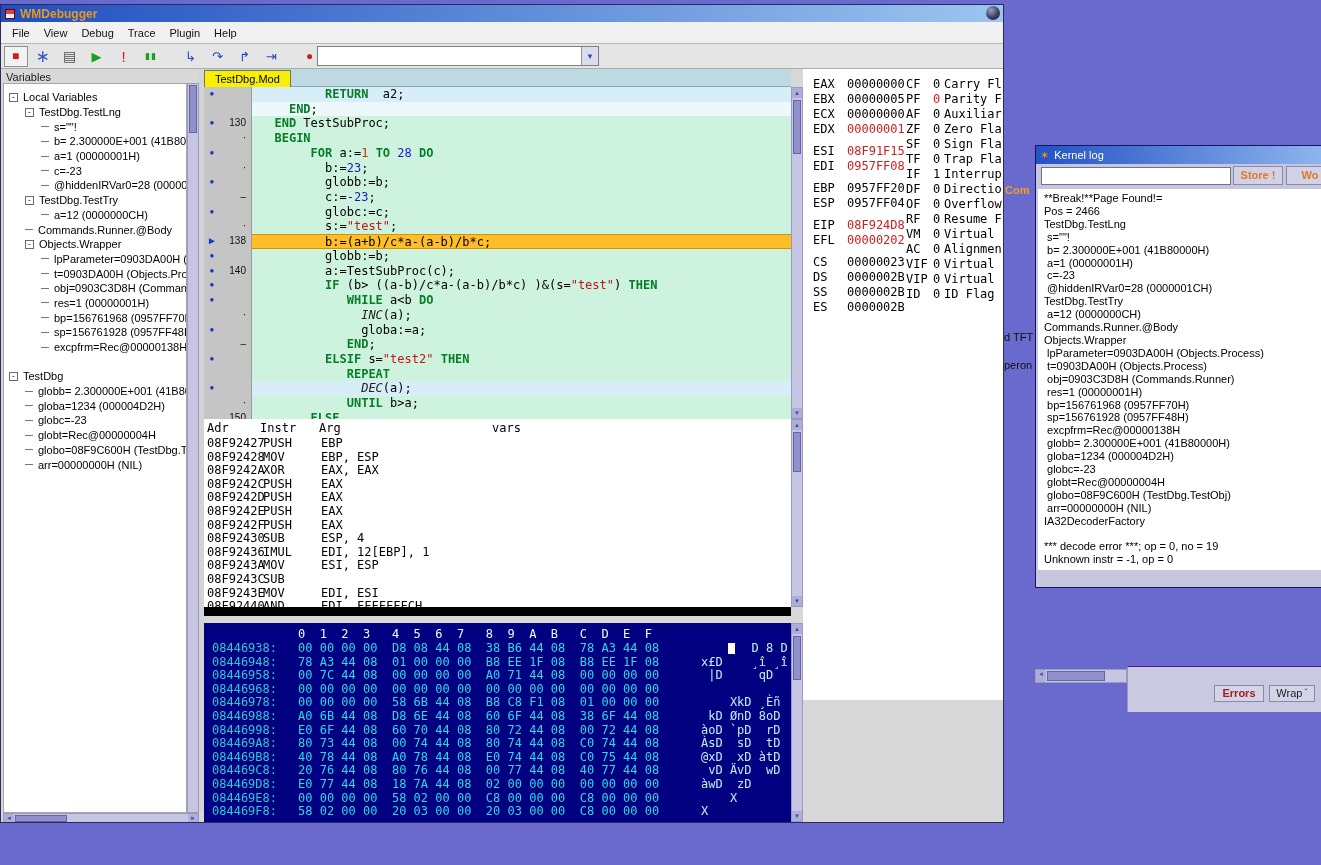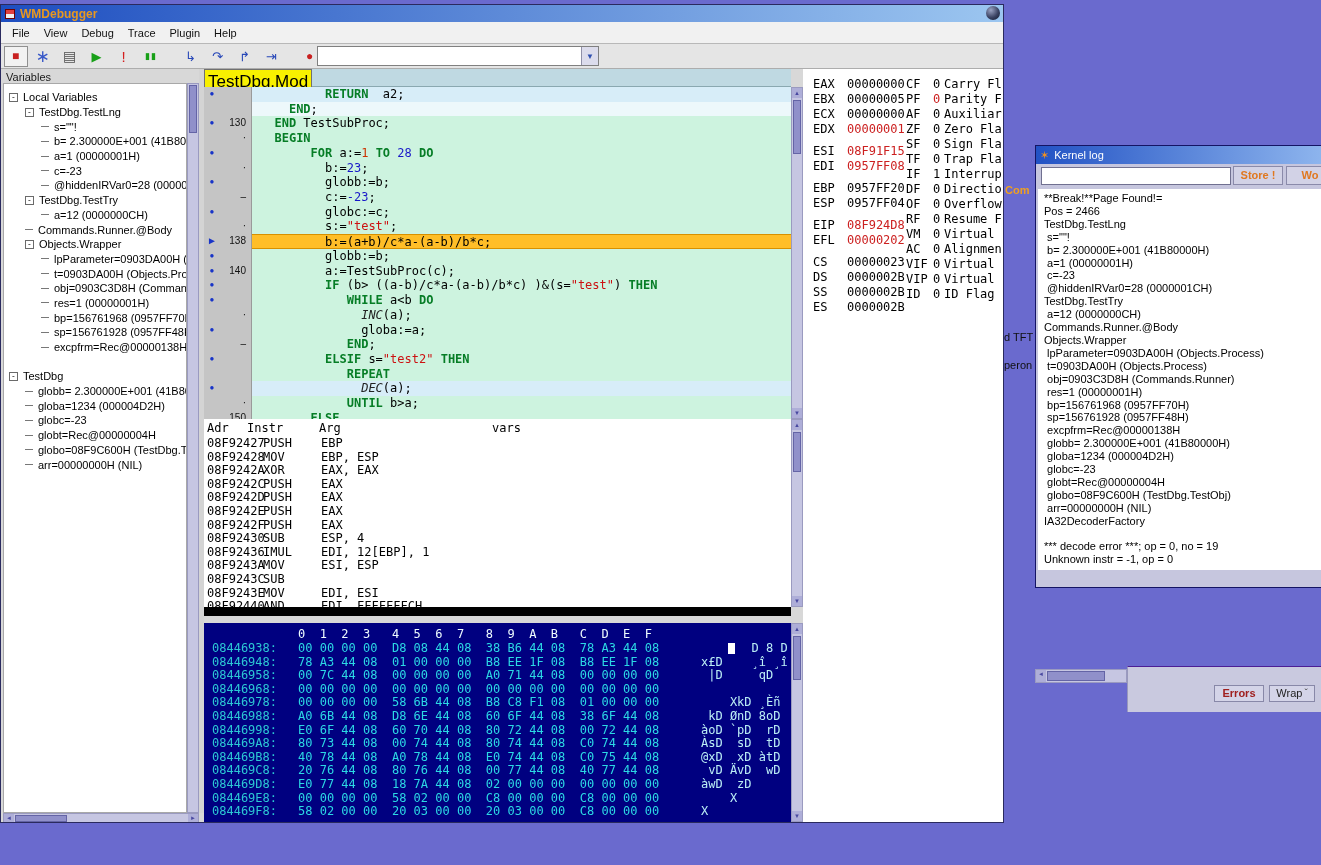--- a/index.html
+++ b/index.html
@@ -24,50 +24,50 @@
 #combo .drop{width:17px;background:#DCDCEC;border-left:1px solid #9090A8;color:#3050B0;font-size:8px;display:flex;align-items:center;justify-content:center}
 #variables-label{position:absolute;left:5px;top:66px;font-size:11px;color:#1A1A1A}
 #variables-panel{position:absolute;left:2px;top:78px;width:184px;height:730px;background:#FFF;border:1px solid #A8A8A8;overflow:hidden}
 #tree{padding-top:6px}
 .trow{height:14.7px;display:flex;align-items:center;white-space:nowrap;overflow:hidden;font-size:11px;color:#000}
 .tbox{width:9px;height:9px;border:1px solid #6A6A6A;background:#FFF;margin-right:5px;flex:none;font:8px/7px "DejaVu Sans Mono",monospace;text-align:center;color:#222}
 .tdash{width:8px;height:1px;background:#777;margin-right:5px;flex:none}
 #tree-scroll{left:186px;top:78px;height:730px}
 #splitter-v{position:absolute;left:198px;top:64px;width:5px;height:744px;background:#D4D4D4}
 #tabbar{position:absolute;left:203px;top:64px;width:587px;height:18px;background:#BFD9E2;border-bottom:1px solid #8AA8B0}
-#tab{display:inline-block;background:#F8F000;border:1px solid #707070;border-bottom:none;font-size:17px;color:#000;padding:2px 3px;height:18px}
+#tab{display:inline-block;background:#F8F000;border:1px solid #707070;border-bottom:none;font-size:11px;color:#000;padding:2px 10px;height:18px}
 #code-area{position:absolute;left:203px;top:82px;width:587px;height:332px;overflow:hidden;background:#CDF3DF}
 .cl{display:flex;height:14.72px}
 .gut{width:48px;flex:none;background:#C5C5C5;border-right:1px solid #9A9A9A;display:flex}
 .gmark{width:16px;text-align:center;font-size:8px;line-height:14.7px;color:#1834C8}
 .garrow{font-size:10px}
 .gnum{width:29px;text-align:right;padding-right:3px;font-size:10px;line-height:14.7px;color:#111}
 .ctext{flex:1;font:12px/14.7px "DejaVu Sans Mono","Liberation Mono",monospace;white-space:pre;overflow:hidden;padding-left:8px;color:#000}
 .bg-mi{background:#CDF3DF}.bg-lb{background:#D7EDF8}.bg-wh{background:#EDF8FB}
 .bg-hi{background:#FFBE28;border-top:1px solid #D89000;border-bottom:1px solid #D89000}
 .k{color:#067D26;font-weight:bold}
 .n{color:#1818C8}
 .r{color:#CC3300}
 .s{color:#CC1111}
 .b{font-style:italic;color:#222}
 #disasm{position:absolute;left:203px;top:414px;width:587px;height:188px;background:#FFF;overflow:hidden;font:12px/13.6px "DejaVu Sans Mono","Liberation Mono",monospace;color:#000}
 #disasm-head{position:relative;height:15px;margin-top:3px}
 .dh{position:absolute;top:0}
-.dh0{left:3px}.dh1{left:43px}.dh2{left:115px}.dh3{left:288px}
+.dh0{left:3px}.dh1{left:56px}.dh2{left:115px}.dh3{left:288px}
 .dr{display:flex;height:13.6px;padding-left:3px}
 .da{width:56px;flex:none}.di{width:58px;flex:none}.dg{flex:1;white-space:pre}
 #disasm-black{position:absolute;left:203px;top:602px;width:587px;height:9px;background:#000}
 #hex{position:absolute;left:203px;top:618px;width:587px;height:199px;background:#000080;overflow:hidden;font:12px/13.6px "DejaVu Sans Mono","Liberation Mono",monospace}
 #hex-head{color:#EFFCFF;padding-left:94px;margin-top:5px;height:14px;white-space:pre}
 .hx-row{position:relative;height:13.6px;white-space:pre;padding-left:8px}
 .hx-addr{display:inline-block;width:86px;color:#2CC8D4}
 .hx-bytes{color:#2CD8E4}
 .hx-ascii{position:absolute;left:497px;top:0;color:#BCEFF6}
 .hx-cursor{position:absolute;left:524px;top:1px;width:7px;height:11px;background:#FFF}
-#reg-panel{position:absolute;left:802px;top:64px;width:200px;height:753px;background:#FFF;overflow:hidden;font:12px/15px "DejaVu Sans Mono","Liberation Mono",monospace;color:#000;padding:8px 0 0 10px}
+#reg-panel{position:absolute;left:802px;top:64px;width:200px;height:631px;background:#FFF;overflow:hidden;font:12px/15px "DejaVu Sans Mono","Liberation Mono",monospace;color:#000;padding:8px 0 0 10px}
 .rrow{height:15px;white-space:pre}
 .rname{display:inline-block;width:34px}
 .rgap{height:7px}
 .red{color:#CC2020}
 #reg-flags{position:absolute;left:103px;top:8px;width:97px;overflow:hidden}
 .frow{height:15px;white-space:pre;overflow:hidden}
 .fname{display:inline-block;width:27px}
 .fval{display:inline-block;width:11px}
 
 .sbv{position:absolute;width:12px;background:#C6C6E2;border:1px solid #9A9AC0}

